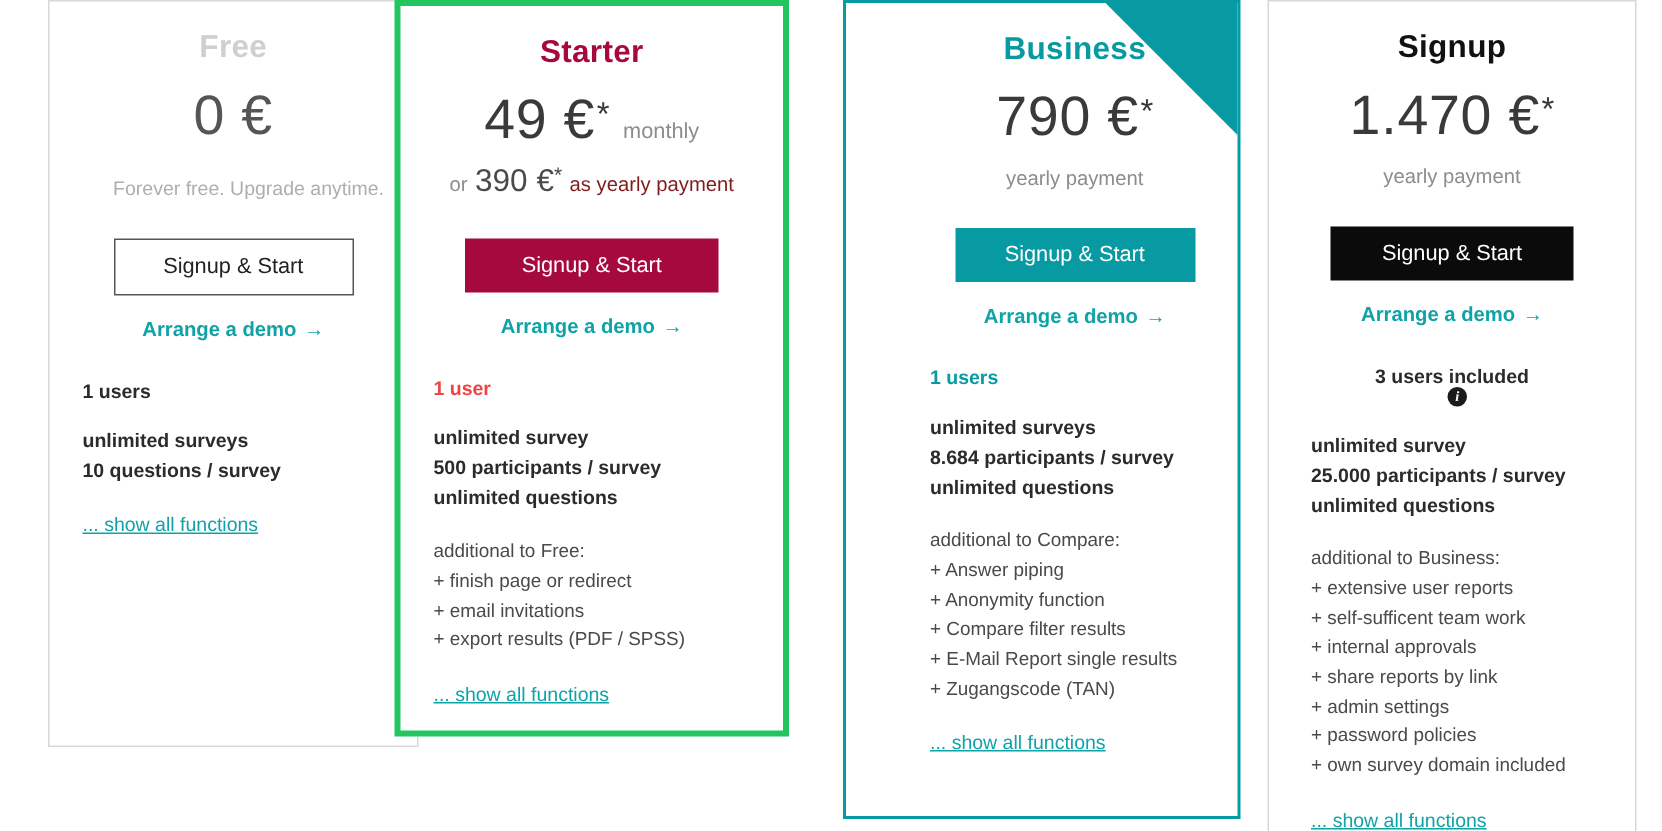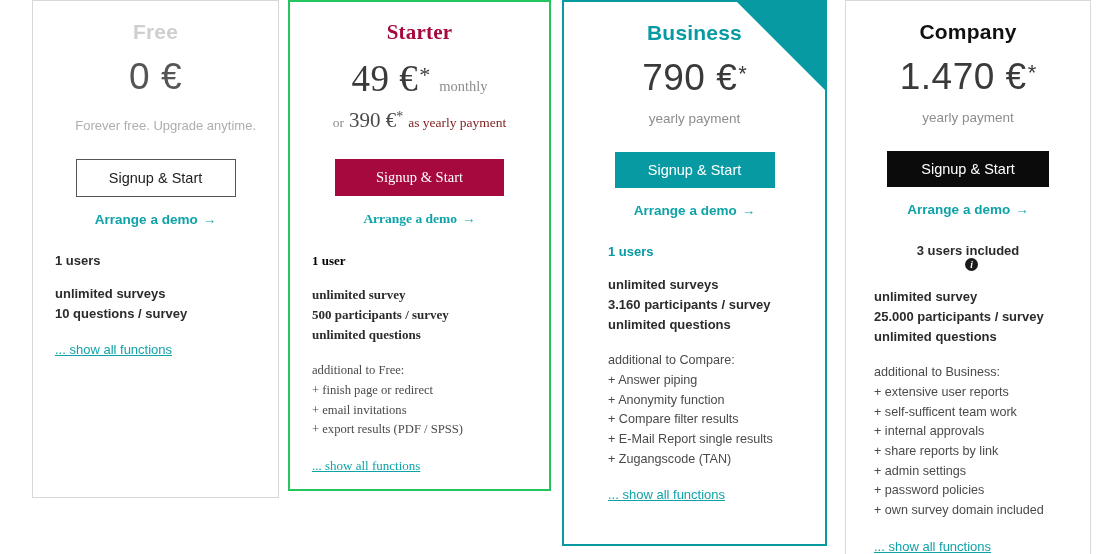--- a/index.html
+++ b/index.html
@@ -20,32 +20,32 @@
     height: 554px;
   }
   .plan {
     position: absolute;
     top: 0;
     background: #ffffff;
     box-sizing: border-box;
   }
   
   .plan-free      { left: 8px;   width: 247px; height: 498px; border: 1px solid #d8d8d8; margin-left: 24px; }
-  .plan-starter   { left: 288px; width: 263px; height: 491px; border: 2px solid #22c55e; font-family: Liberation Serif, serif; }
+  .plan-starter   { left: 263px; width: 263px; height: 491px; border: 4px solid #22c55e; }
   .plan-business  { left: 562px; width: 265px; height: 546px; border: 2px solid #089aa2; }
   .plan-company   { left: 845px; width: 246px; height: 575px; border: 1px solid #d8d8d8; }
 
   .inner {
     position: relative;
     padding: 0 22px;
     height: 100%;
     box-sizing: border-box;
     overflow: hidden;
   }
-  .plan-business .inner { padding: 0 44px; }
+  .plan-business .inner { padding: 0 12px; margin-left: 44px; }
   .plan-company .inner  { padding: 0 28px; }
 
   
   .ribbon {
     position: absolute;
     top: 0;
     right: 0;
     width: 0;
     height: 0;
     border-style: solid;
@@ -175,21 +175,21 @@
   }
   .demo-link .arrow { margin-left: 5px; font-weight: bold; }
 
   
   .users-line {
     font-size: 13px;
     font-weight: bold;
     margin-top: 26px;
   }
   .users-free     { color: #2b2b2b; }
-  .users-starter  { color: #000000; }
+  .users-starter  { color: #ef4444; }
   .users-business { color: #089aa2; }
   .users-company  { color: #2b2b2b; display: flex; align-items: center; flex-direction: column; }
 
   .info-icon {
     display: inline-flex;
     align-items: center;
     justify-content: center;
     width: 13px; height: 13px;
     border-radius: 50%;
     background: #1b1b1b;
@@ -317,40 +317,40 @@
       <div class="cta cta-business">Signup &amp; Start</div>
 
       <a class="demo-link">
         <span>Arrange a demo</span><span class="arrow">→</span>
       </a>
 
       <div class="users-line users-business">1 users</div>
 
       <div class="feat-bold">
         <div>unlimited surveys</div>
-        <div>3.160 participants / survey</div>
+        <div>8.684 participants / survey</div>
         <div>unlimited questions</div>
       </div>
 
       <div class="feat-extra">
         <div>additional to Compare:</div>
         <div>+ Answer piping</div>
         <div>+ Anonymity function</div>
         <div>+ Compare filter results</div>
         <div>+ E-Mail Report single results</div>
         <div>+ Zugangscode (TAN)</div>
       </div>
 
       <span class="show-all">... show all functions</span>
     </div>
   </div>
 
   <div class="plan plan-company">
     <div class="inner">
-      <div class="plan-name name-company">Company</div>
+      <div class="plan-name name-company">Signup</div>
 
       <div class="price-row">
         <span class="price-main">1.470 €</span>
           <span class="star">*</span>
       </div>
 
       <div class="pay-note">yearly payment</div>
 
       <div class="cta cta-company">Signup &amp; Start</div>
 

